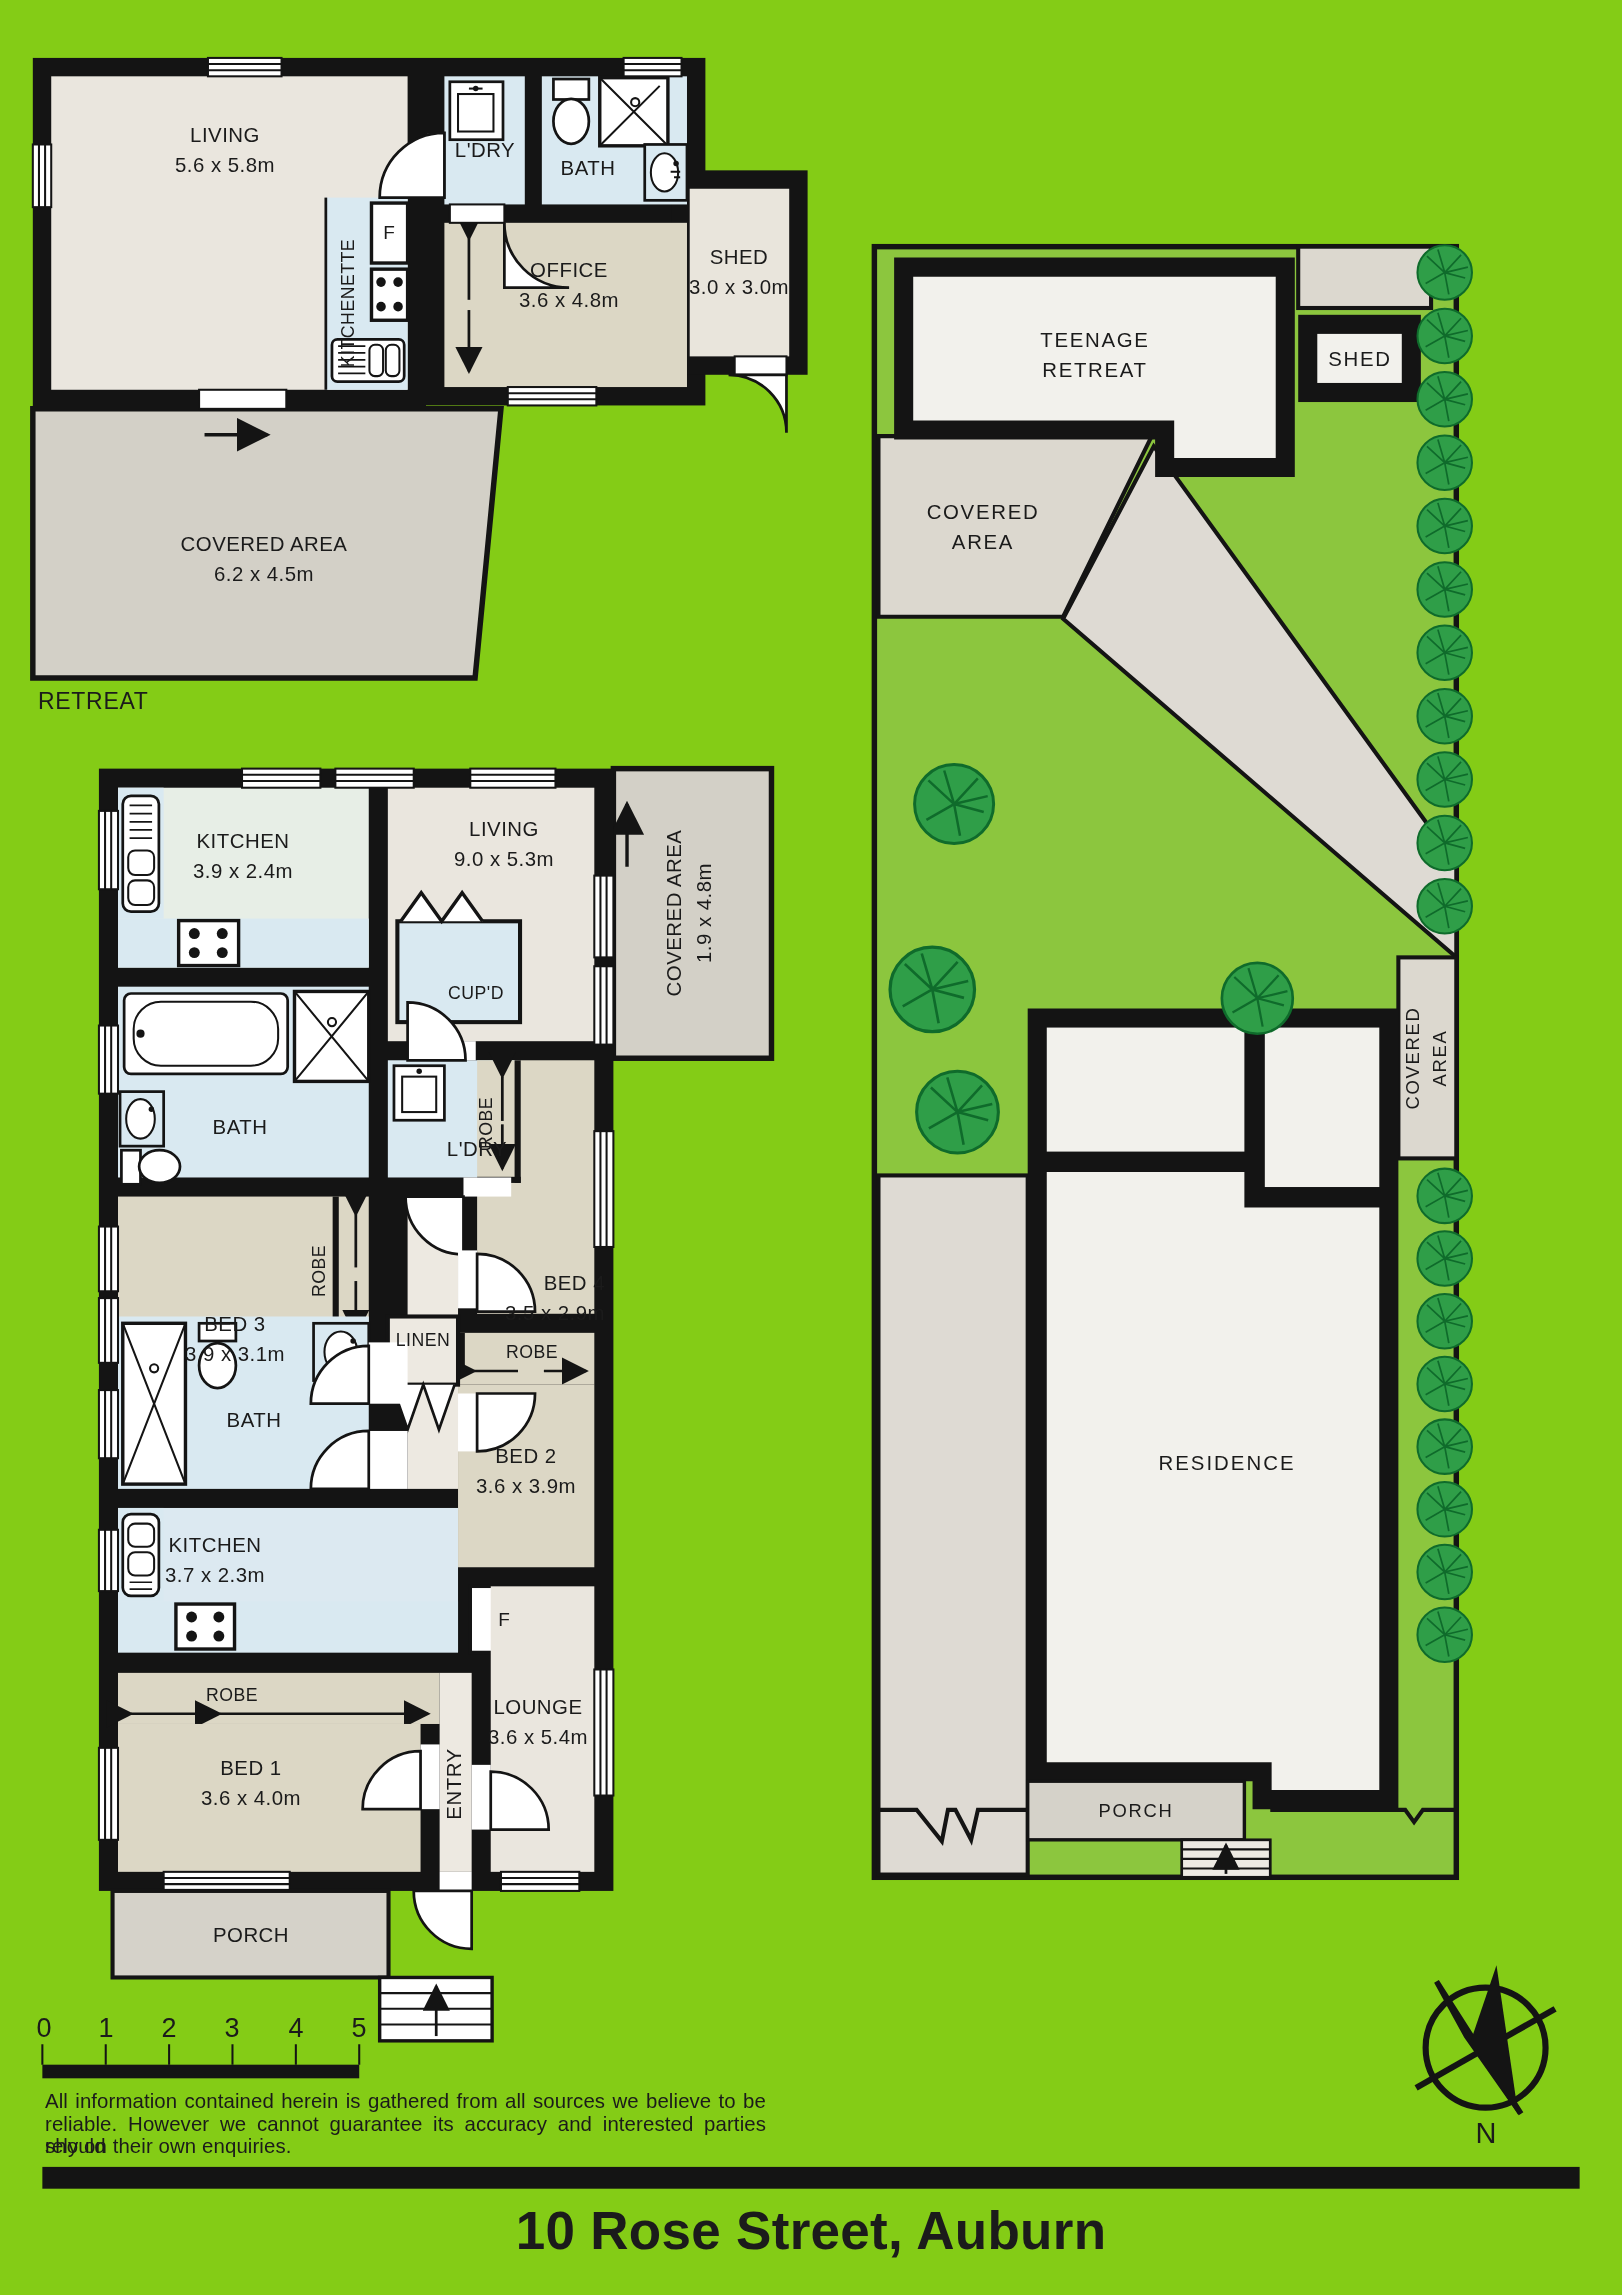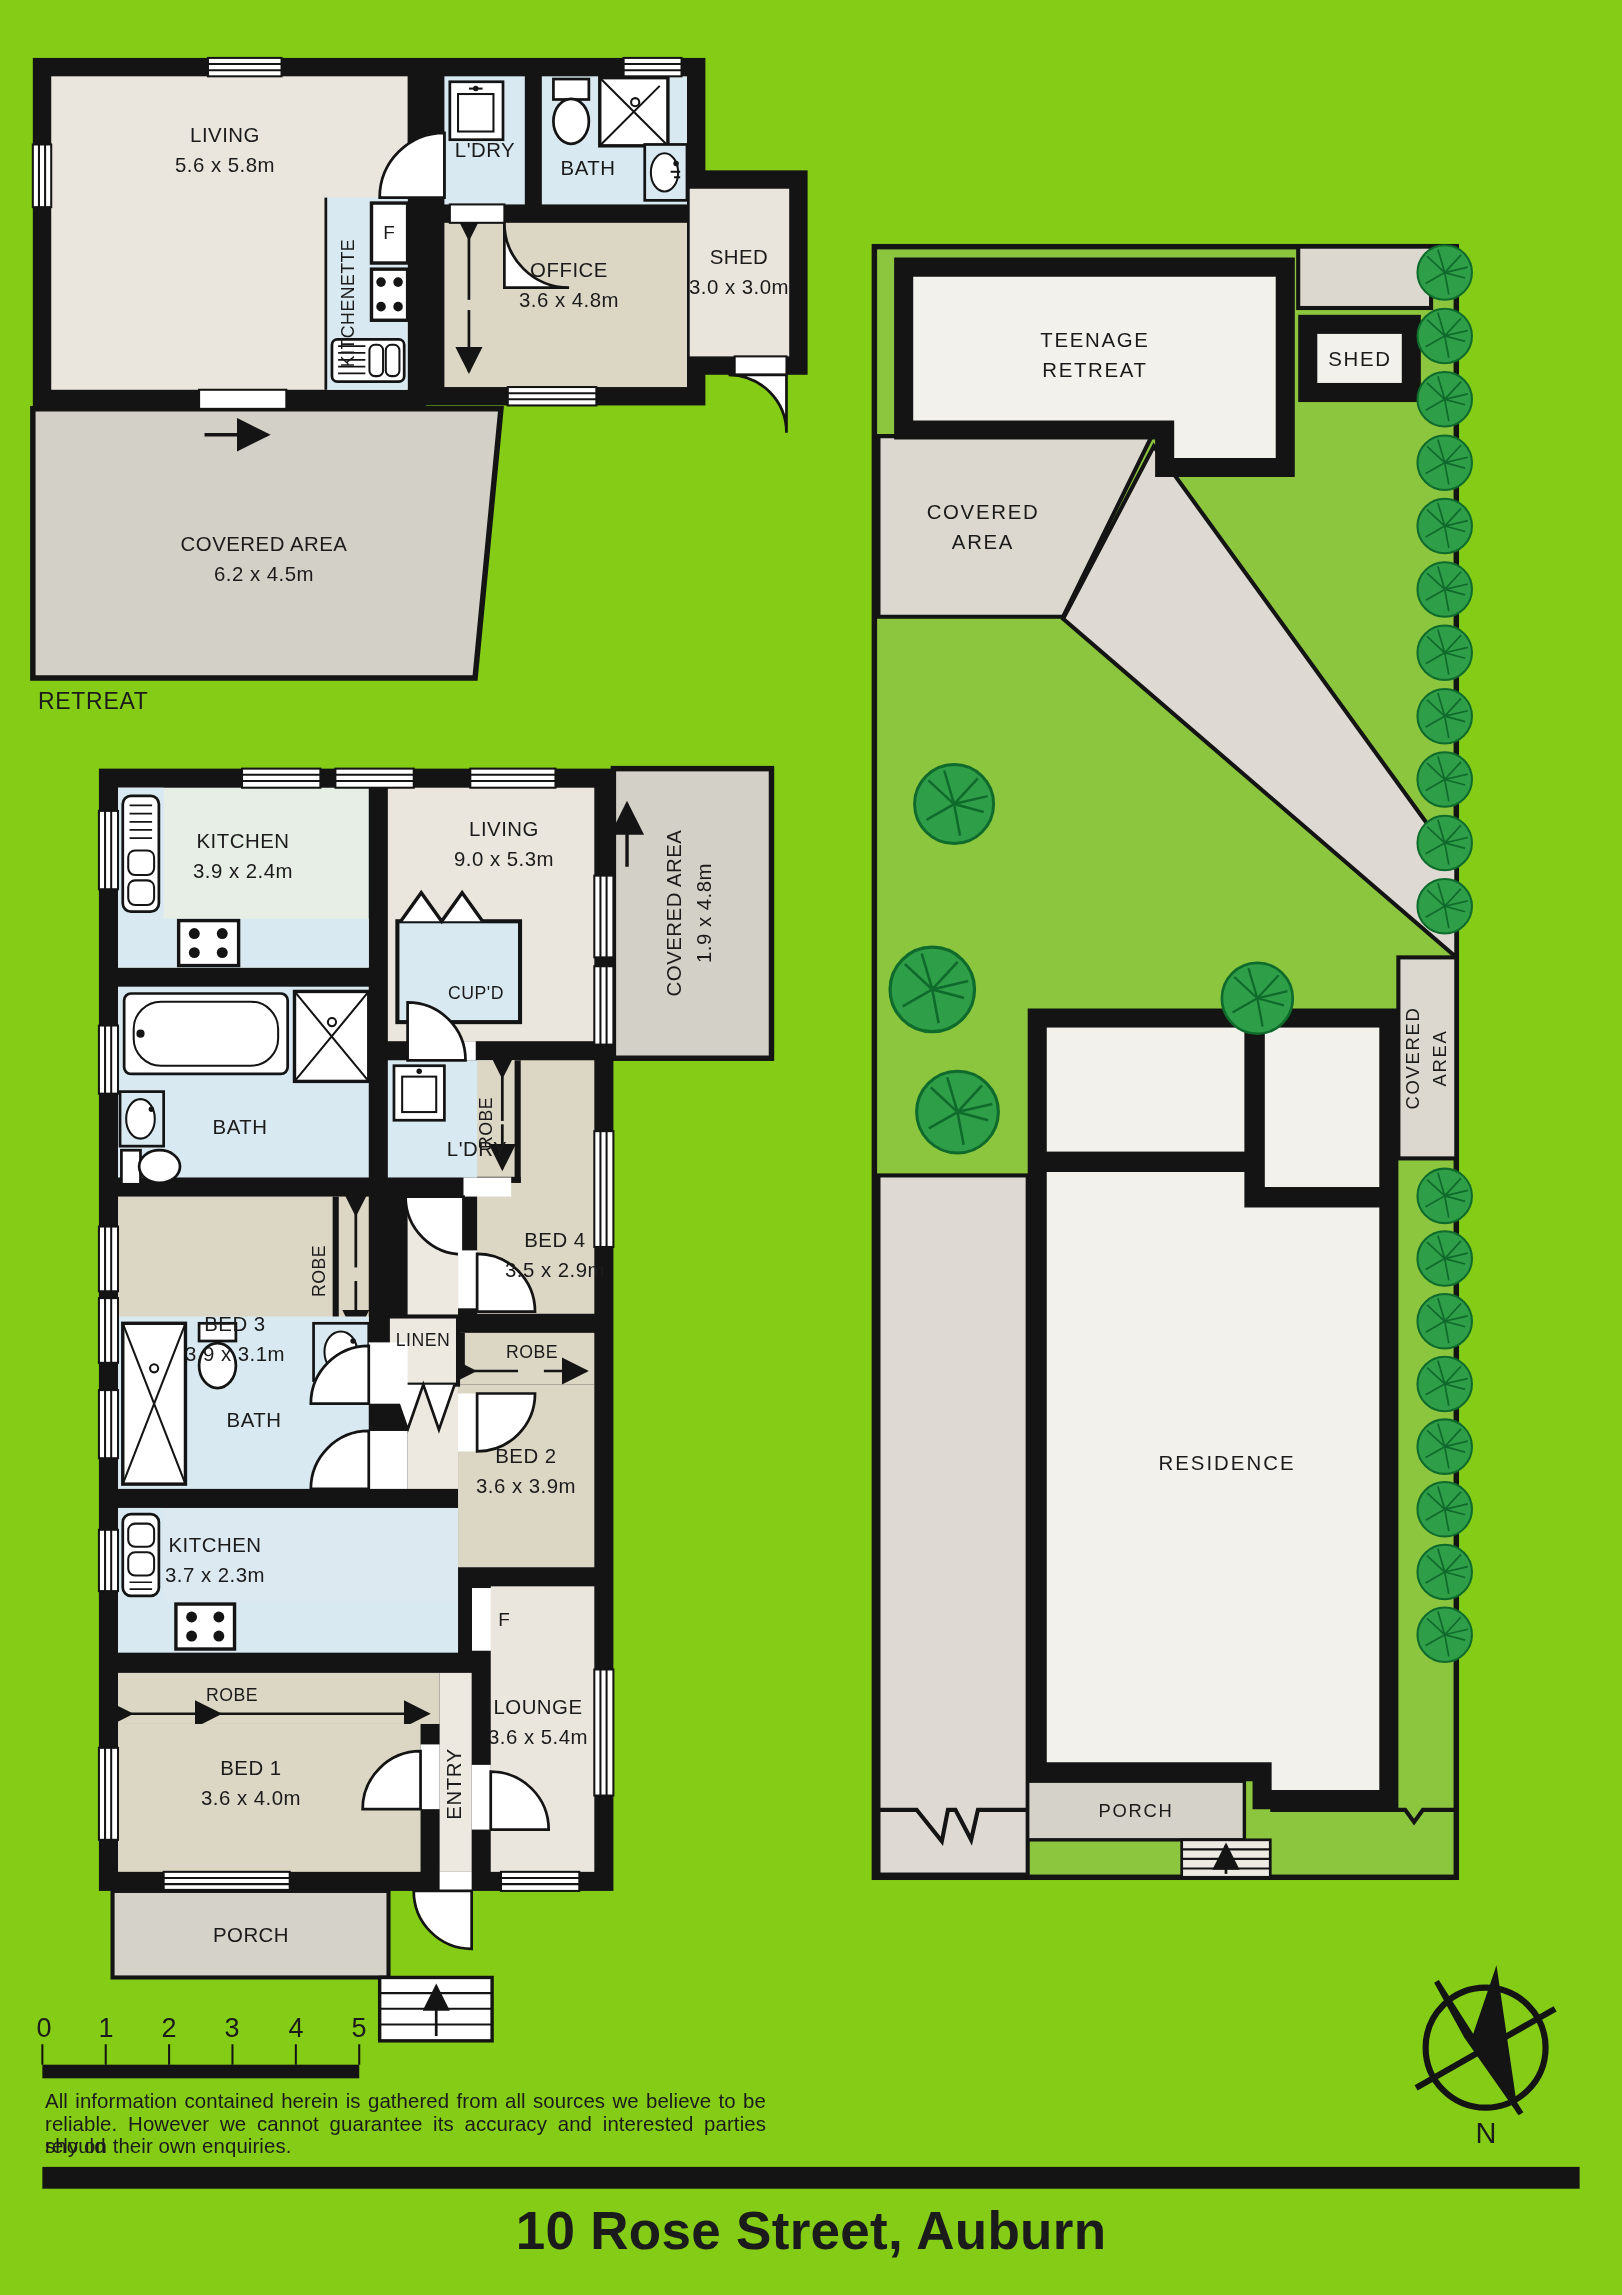--- a/index.html
+++ b/index.html
@@ -422,21 +422,21 @@
 <div class="lbl" style="left:504px;top:845px;"><span>LIVING</span><span class="dims">9.0 x 5.3m</span></div>
 <div class="lbl vlbl" style="left:690px;top:913px;">
       <span style="display:block">COVERED AREA</span>
       <span style="display:block">1.9 x 4.8m</span>
     </div>
 <div class="lbl" style="left:240px;top:1128px;"><span>BATH</span></div>
 <div class="lbl" style="left:477px;top:1150px;"><span>L'DRY</span></div>
 <div class="lbl" style="left:235px;top:1340px;"><span>BED 3</span><span class="dims">3.9 x 3.1m</span></div>
 <div class="lbl vlbl sm" style="left:320px;top:1271px;"><span>ROBE</span></div>
 <div class="lbl vlbl sm" style="left:487px;top:1123px;"><span>ROBE</span></div>
-<div class="lbl" style="left:555px;top:1256px;"><span>BED 4</span><span class="dims">3.5 x 2.9m</span></div>
+<div class="lbl" style="left:555px;top:1299px;text-align:right;"><span>BED 4</span><span class="dims">3.5 x 2.9m</span></div>
 <div class="lbl sm" style="left:423px;top:1341px;"><span>LINEN</span></div>
 <div class="lbl" style="left:254px;top:1421px;"><span>BATH</span></div>
 <div class="lbl sm" style="left:532px;top:1353px;"><span>ROBE</span></div>
 <div class="lbl" style="left:526px;top:1472px;"><span>BED 2</span><span class="dims">3.6 x 3.9m</span></div>
 <div class="lbl" style="left:215px;top:1561px;"><span>KITCHEN</span><span class="dims">3.7 x 2.3m</span></div>
 <div class="flabel" style="left:504px;top:1620px;"><span>F</span></div>
 <div class="lbl sm" style="left:232px;top:1696px;"><span>ROBE</span></div>
 <div class="lbl" style="left:251px;top:1784px;"><span>BED 1</span><span class="dims">3.6 x 4.0m</span></div>
 <div class="lbl vlbl" style="left:455px;top:1784px;"><span>ENTRY</span></div>
 <div class="lbl" style="left:538px;top:1723px;"><span>LOUNGE</span><span class="dims">3.6 x 5.4m</span></div>

